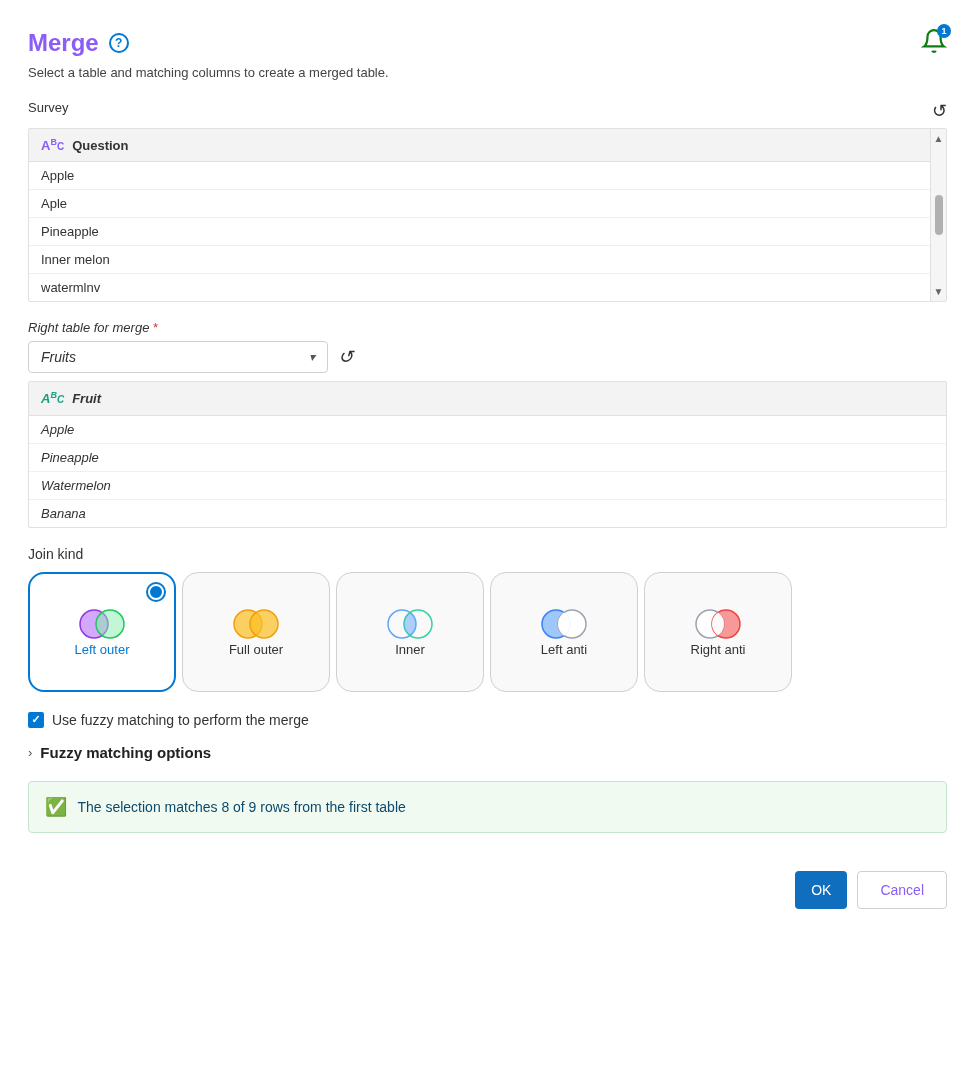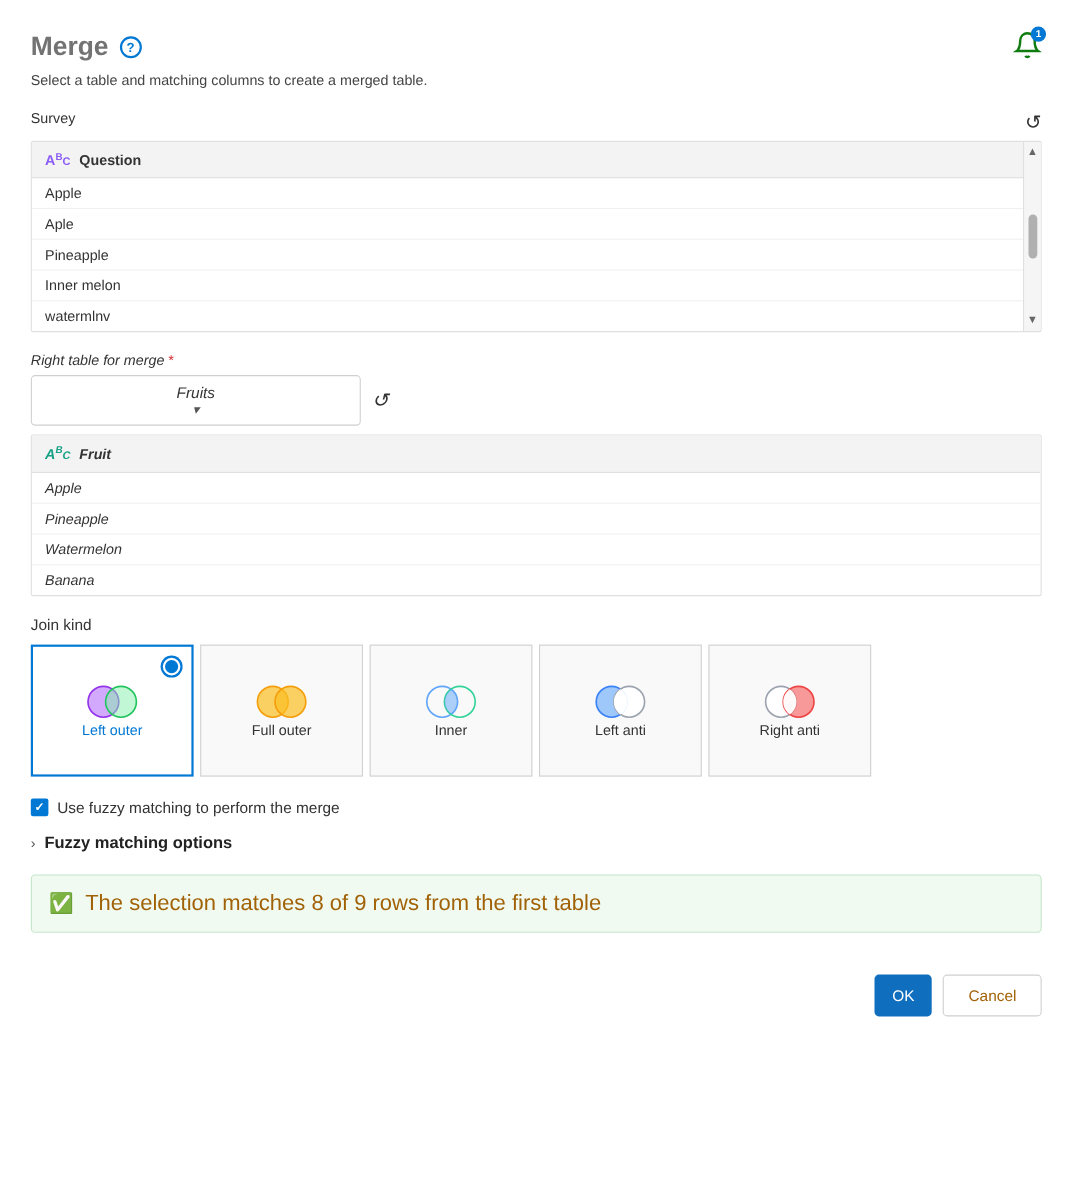--- a/index.html
+++ b/index.html
@@ -25,21 +25,21 @@
       margin-bottom: 8px;
     }
     .title-group {
       display: flex;
       align-items: center;
       gap: 10px;
     }
     .page-title {
       font-size: 24px;
       font-weight: 600;
-      color: #737373;
+      color: #8b5cf6;
     }
     .help-icon {
       width: 20px;
       height: 20px;
       border-radius: 50%;
       border: 2px solid #0078d4;
       color: #0078d4;
       display: flex;
       align-items: center;
       justify-content: center;
@@ -164,21 +164,20 @@
       display: flex;
       align-items: center;
       justify-content: space-between;
       border: 1px solid #d0d0d0;
       border-radius: 4px;
       padding: 7px 12px;
       width: 300px;
       cursor: pointer;
       background: #fff;
       font-size: 14px;
-      flex-direction: column;
     }
     .dropdown-chevron {
       color: #555;
       font-size: 12px;
     }
     .refresh-icon {
       color: #333;
       font-size: 18px;
       cursor: pointer;
     }
@@ -215,21 +214,21 @@
       color: #333;
     }
     .join-options {
       display: flex;
       gap: 6px;
       margin-bottom: 20px;
       flex-wrap: wrap;
     }
     .join-option {
       border: 1px solid #d0d0d0;
-      border-radius: 0;
+      border-radius: 16px;
       padding: 3px 10px;
       width: 148px;
       min-height: 120px;
       display: flex;
       flex-direction: column;
       align-items: center;
       justify-content: center;
       cursor: pointer;
       background: #f9f9f9;
       position: relative;
@@ -313,43 +312,43 @@
       align-items: center;
       gap: 10px;
       margin-bottom: 28px;
     }
     .status-icon {
       color: #107c10;
       font-size: 18px;
       flex-shrink: 0;
     }
     .status-text {
-      font-size: 20px;
-      color: #a16207;
+      font-size: 14px;
+      color: #0c4a6e;
     }
     
     .footer {
       display: flex;
       justify-content: flex-end;
       gap: 10px;
       padding-top: 10px;
     }
     .btn-ok {
       background: #106ebe;
       color: #fff;
       border: none;
       border-radius: 4px;
       padding: 10px 16px;
       font-size: 14px;
       cursor: pointer;
       font-weight: 500;
     }
     .btn-cancel {
       background: #fff;
-      color: #a16207;
+      color: #8b5cf6;
       border: 1px solid #d0d0d0;
       border-radius: 4px;
       padding: 10px 22px;
       font-size: 14px;
       cursor: pointer;
     }
     .section-row {
       display: flex;
       justify-content: space-between;
       margin-bottom: 6px;

